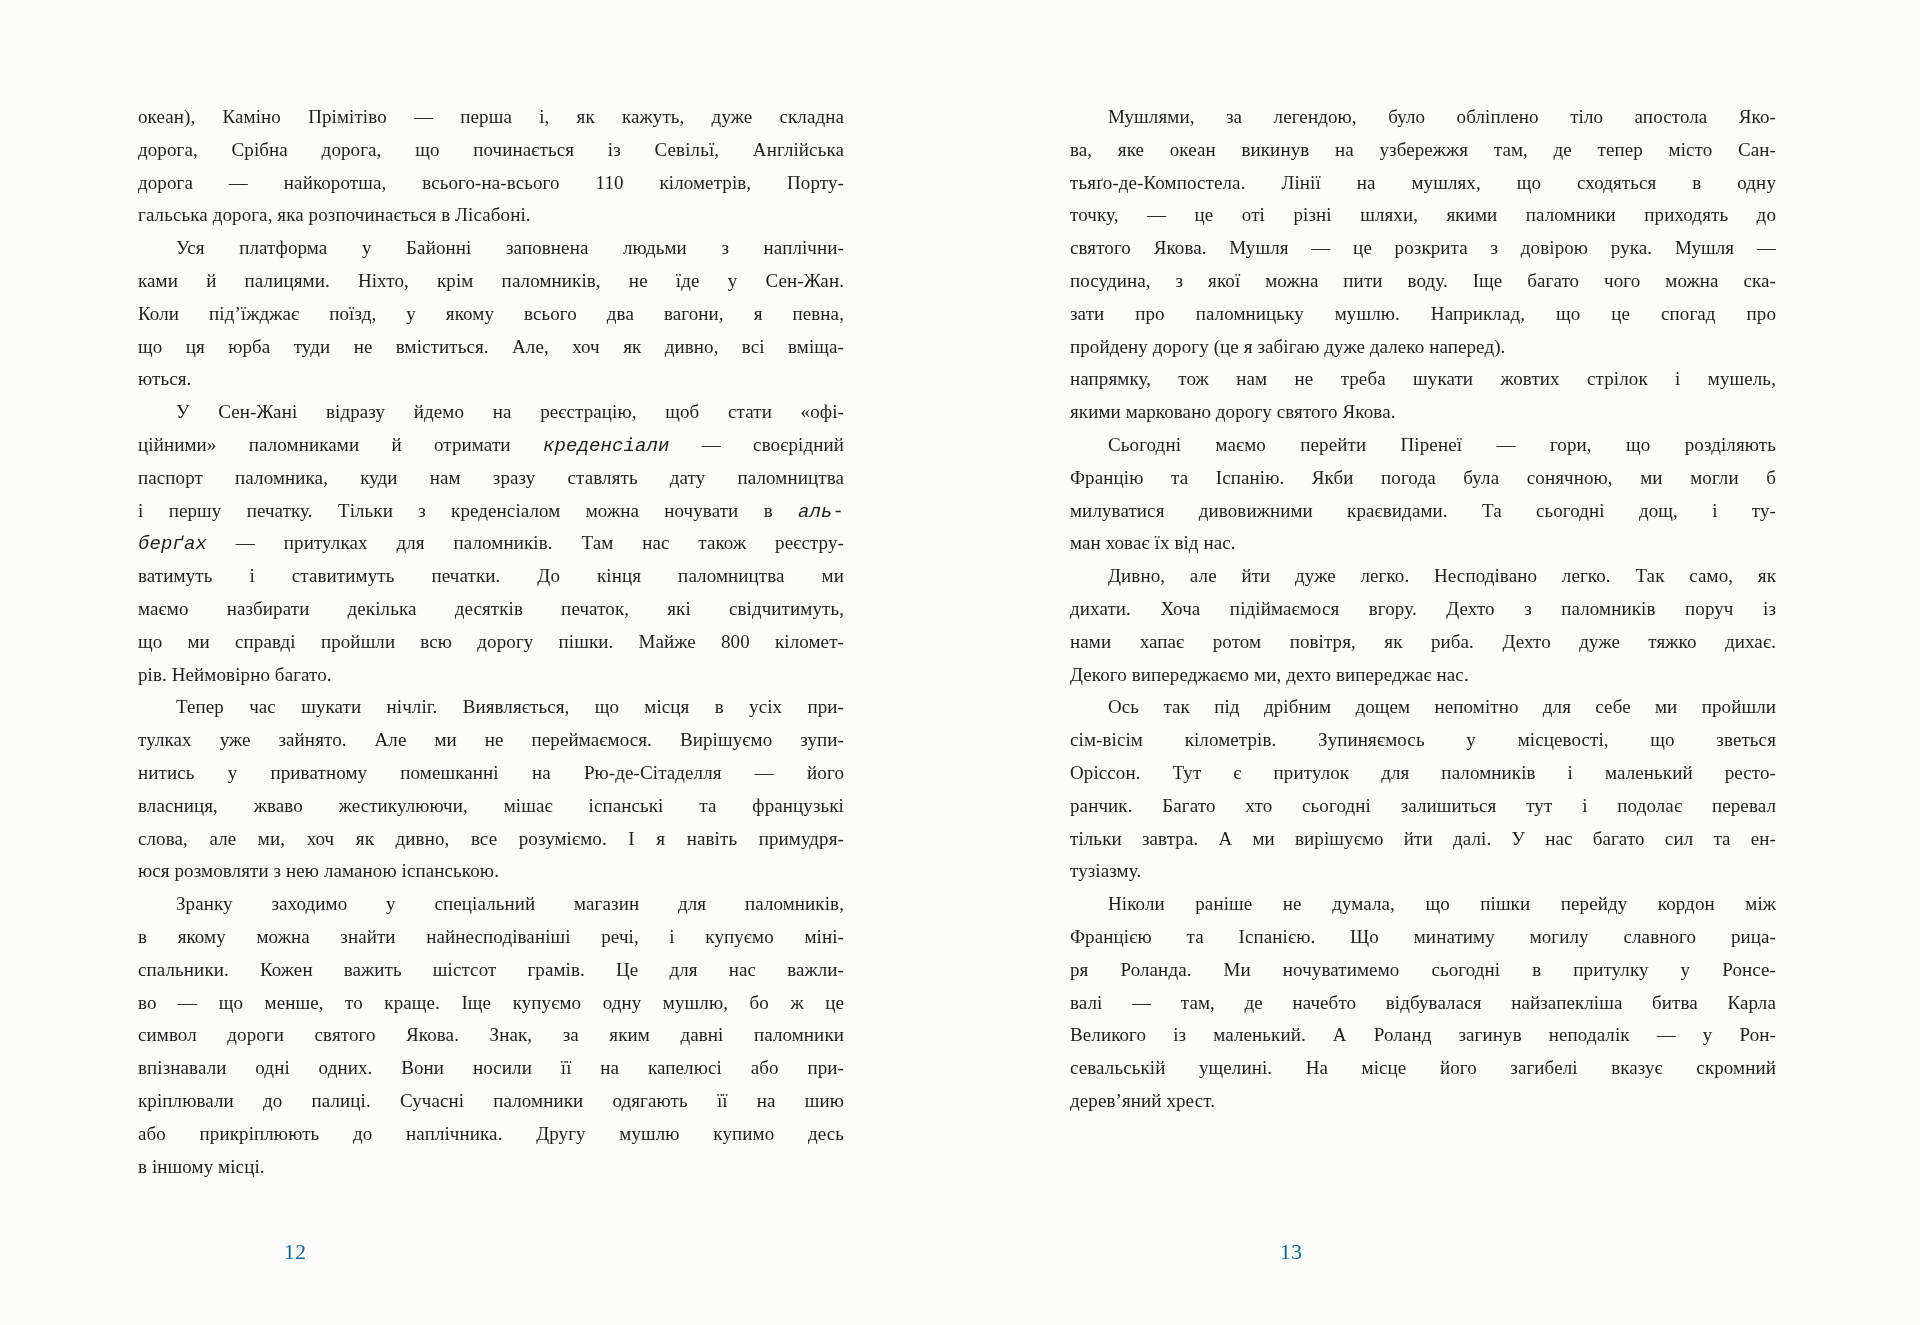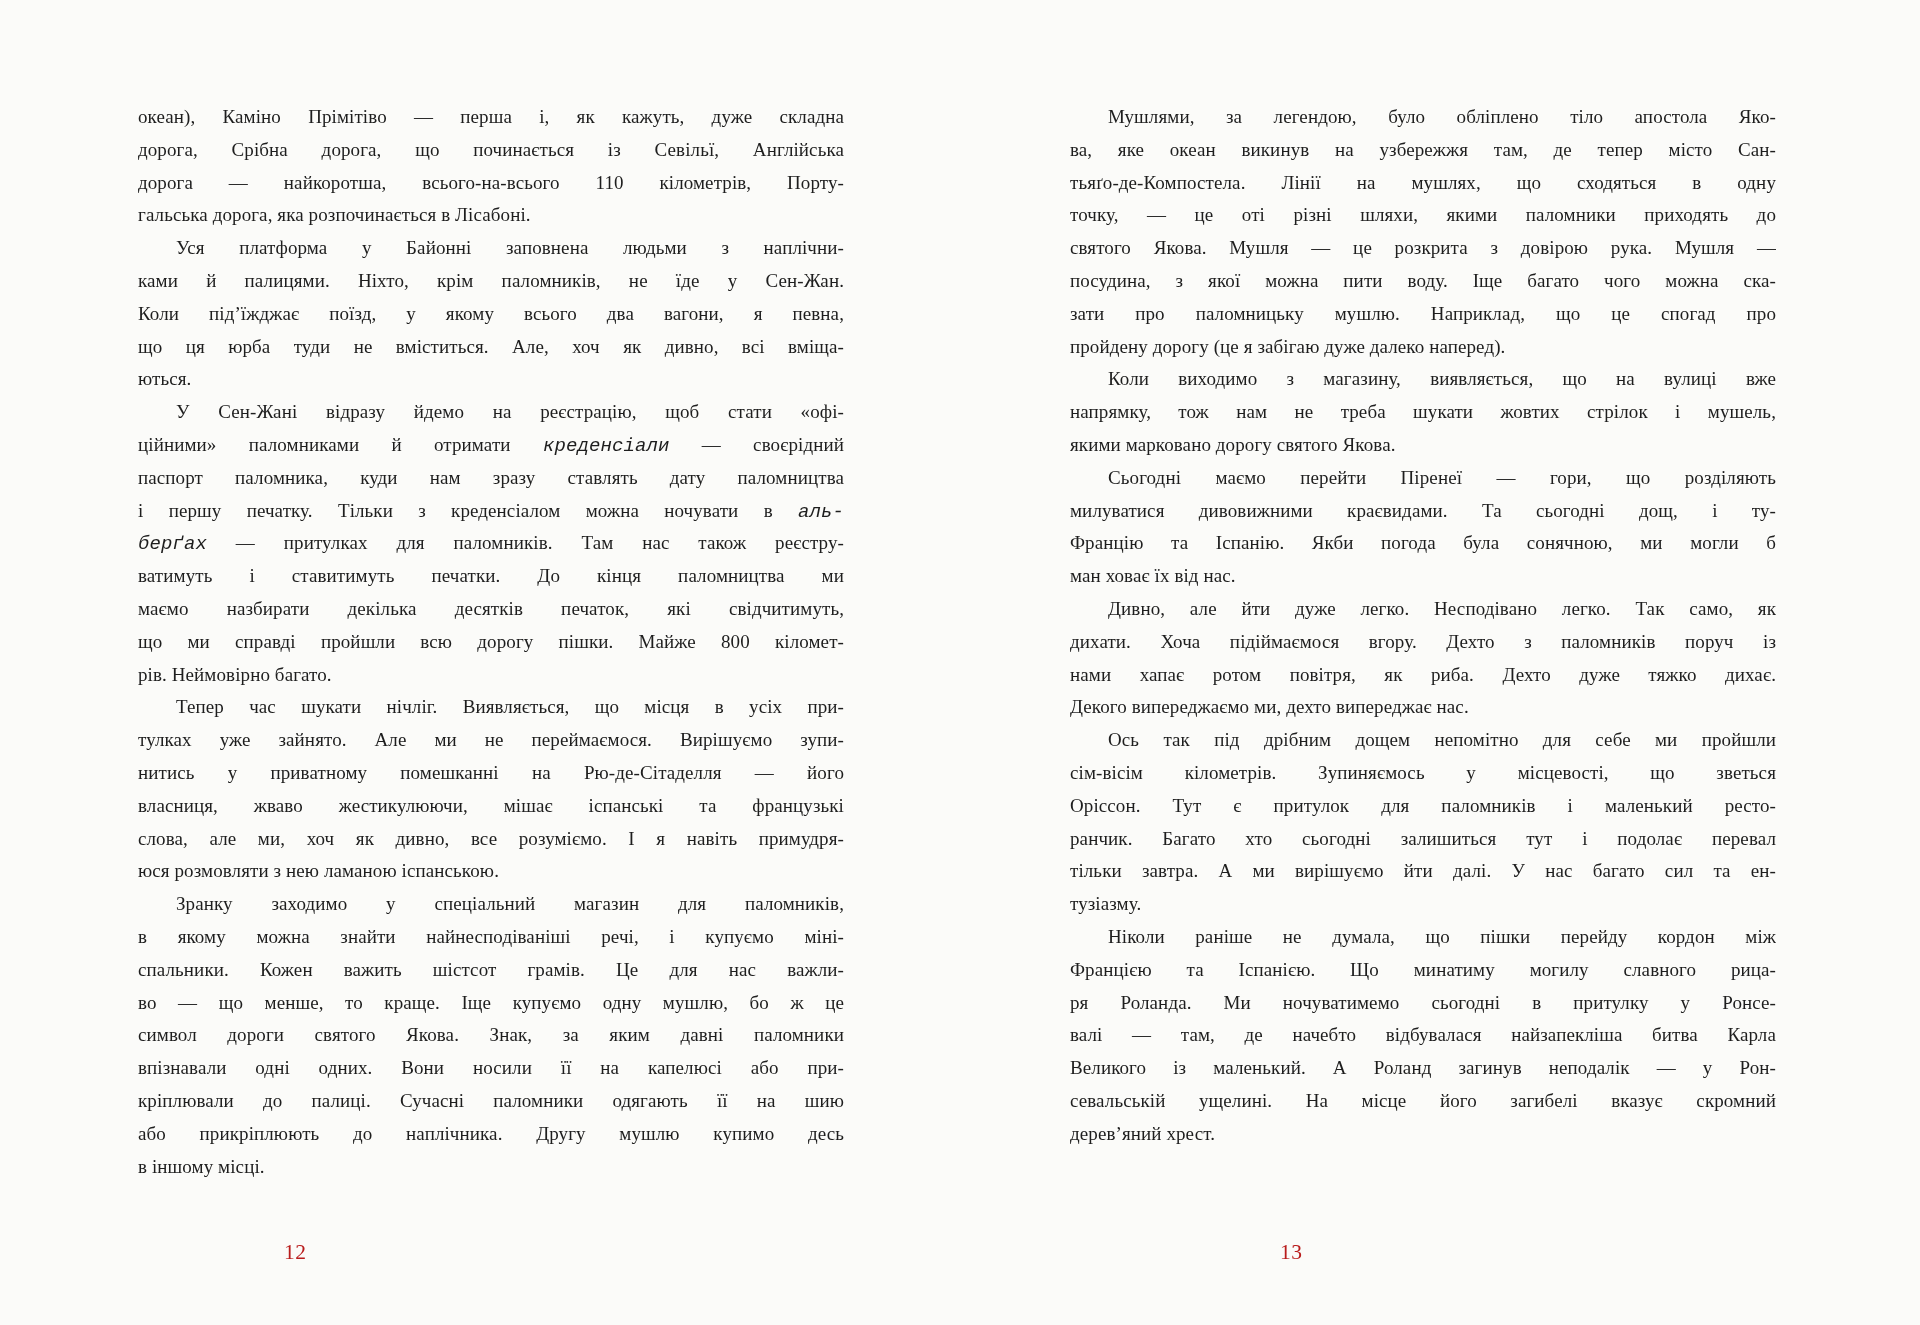--- a/index.html
+++ b/index.html
@@ -43,21 +43,21 @@
   }
   .line em {
     font-style: italic;
     font-family: Liberation Mono, monospace;
   }
   .page-num {
     position: absolute;
     top: 1239px;
     font-size: 21.5px;
     line-height: 26px;
-    color: #b91c1c;
+    color: #0369a1;
     letter-spacing: 0.5px;
   }
   .page-num.num-left  { left: 284px; }
   .page-num.num-right { left: 1280px; }
 </style>
 </head>
 <body>
 
 <div class="spread">
 
@@ -99,26 +99,25 @@
 
   <div class="textcol right">
       <div class="line indent"><span>Мушлями, за легендою, було обліплено тіло апостола Яко-</span></div>
       <div class="line"><span>ва, яке океан викинув на узбережжя там, де тепер місто Сан-</span></div>
       <div class="line"><span>тьяґо-де-Компостела. Лінії на мушлях, що сходяться в одну</span></div>
       <div class="line"><span>точку, — це оті різні шляхи, якими паломники приходять до</span></div>
       <div class="line"><span>святого Якова. Мушля — це розкрита з довірою рука. Мушля —</span></div>
       <div class="line"><span>посудина, з якої можна пити воду. Іще багато чого можна ска-</span></div>
       <div class="line"><span>зати про паломницьку мушлю. Наприклад, що це спогад про</span></div>
       <div class="line end"><span>пройдену дорогу (це я забігаю дуже далеко наперед).</span></div>
-      <div class="line indent"><span>Коли виходимо з магазину, виявляється, що на вулиці вже</span></div>
       <div class="line"><span>напрямку, тож нам не треба шукати жовтих стрілок і мушель,</span></div>
       <div class="line end"><span>якими марковано дорогу святого Якова.</span></div>
       <div class="line indent"><span>Сьогодні маємо перейти Піренеї — гори, що розділяють</span></div>
+      <div class="line"><span>Францію та Іспанію. Якби погода була сонячною, ми могли б</span></div>
       <div class="line"><span>милуватися дивовижними краєвидами. Та сьогодні дощ, і ту-</span></div>
-      <div class="line"><span>Францію та Іспанію. Якби погода була сонячною, ми могли б</span></div>
       <div class="line end"><span>ман ховає їх від нас.</span></div>
       <div class="line indent"><span>Дивно, але йти дуже легко. Несподівано легко. Так само, як</span></div>
       <div class="line"><span>дихати. Хоча підіймаємося вгору. Дехто з паломників поруч із</span></div>
       <div class="line"><span>нами хапає ротом повітря, як риба. Дехто дуже тяжко дихає.</span></div>
       <div class="line end"><span>Декого випереджаємо ми, дехто випереджає нас.</span></div>
       <div class="line indent"><span>Ось так під дрібним дощем непомітно для себе ми пройшли</span></div>
       <div class="line"><span>сім-вісім кілометрів. Зупиняємось у місцевості, що зветься</span></div>
       <div class="line"><span>Оріссон. Тут є притулок для паломників і маленький ресто-</span></div>
       <div class="line"><span>ранчик. Багато хто сьогодні залишиться тут і подолає перевал</span></div>
       <div class="line"><span>тільки завтра. А ми вирішуємо йти далі. У нас багато сил та ен-</span></div>

